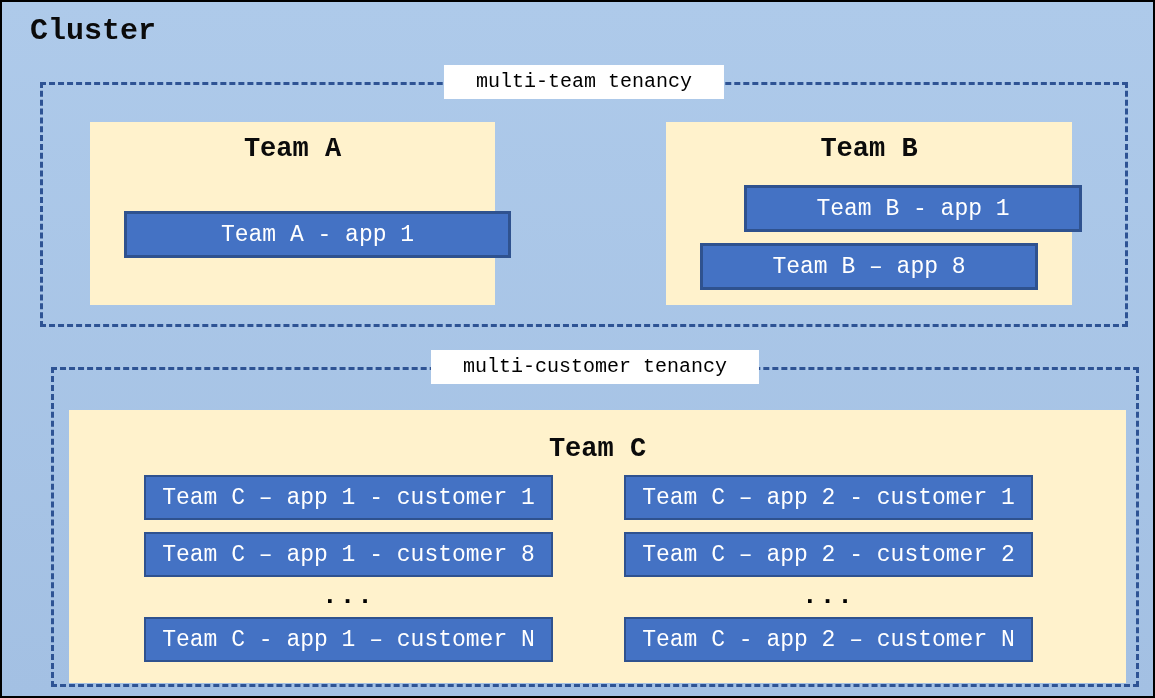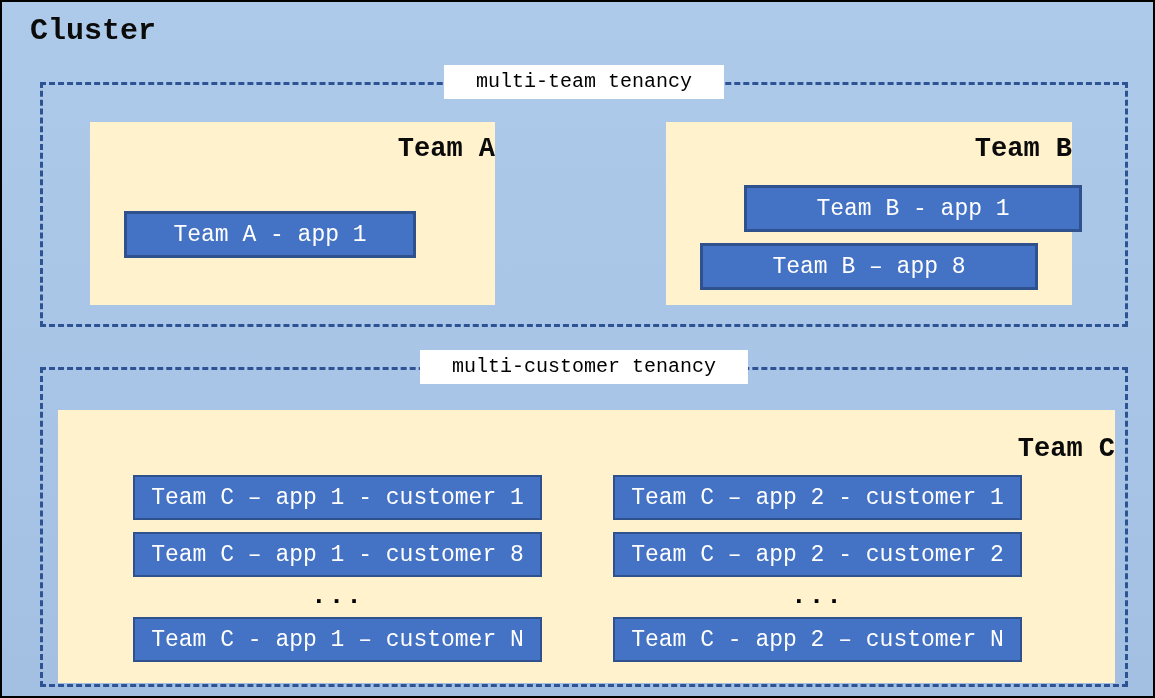--- a/index.html
+++ b/index.html
@@ -26,63 +26,63 @@
 
   .zone {
     position: absolute;
     border: 3px dashed #2E5394;
   }
   .zone-multi-team {
     left: 38px; top: 80px;
     width: 1088px; height: 245px;
   }
   .zone-multi-customer {
-    left: 38px; top: 365px;
+    left: 49px; top: 365px;
     width: 1088px; height: 320px;
   }
   .zone-label {
     position: absolute;
     top: -20px;
     left: 50%;
     transform: translateX(-50%);
     background: #ffffff;
     color: #000000;
     font-size: 20px;
     padding: 4px 32px;
     white-space: nowrap;
     line-height: 1.3;
   }
 
   .team {
     position: absolute;
     background: #FFF2CC;
   }
   .team-title {
-    text-align: right;
+    text-align: center;
     font-weight: bold;
     font-size: 27px;
     color: #0b0b0b;
     padding-top: 12px;
   }
 
   .team-a { left: 47px; top: 37px; width: 405px; height: 183px; }
   .team-b { left: 623px; top: 37px; width: 406px; height: 183px; }
 
   .app {
     background: #4472C4;
     border: 3px solid #2F528F;
     color: #ffffff;
     font-size: 23px;
     display: flex;
     align-items: center;
     justify-content: center;
     white-space: nowrap;
   }
 
-  .app-team-a-1 { position: absolute; left: 34px; top: 89px; width: 292px; height: 47px; }
+  .app-team-a-1 { position: absolute; left: 34px; top: 89px; width: 387px; height: 47px; }
   .app-team-b-1 { position: absolute; left: 34px; top: 63px; width: 338px; height: 47px; margin-left: 44px; }
   .app-team-b-2 { position: absolute; left: 34px; top: 121px; width: 338px; height: 47px; }
 
   .team-c { left: 15px; top: 40px; width: 1057px; height: 273px; }
   .team-c .team-title { padding-top: 24px; }
 
   .team-c-col {
     position: absolute;
     top: 65px;
     width: 409px;

